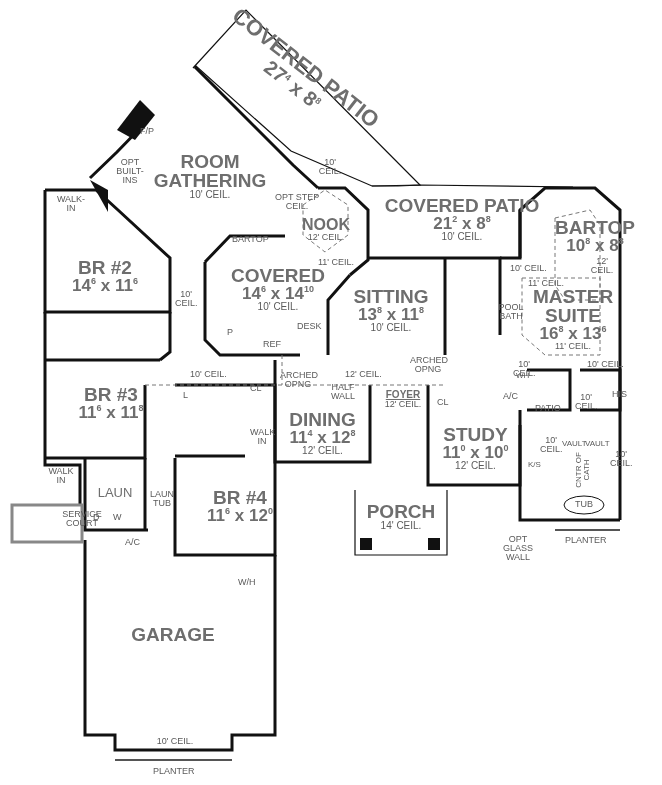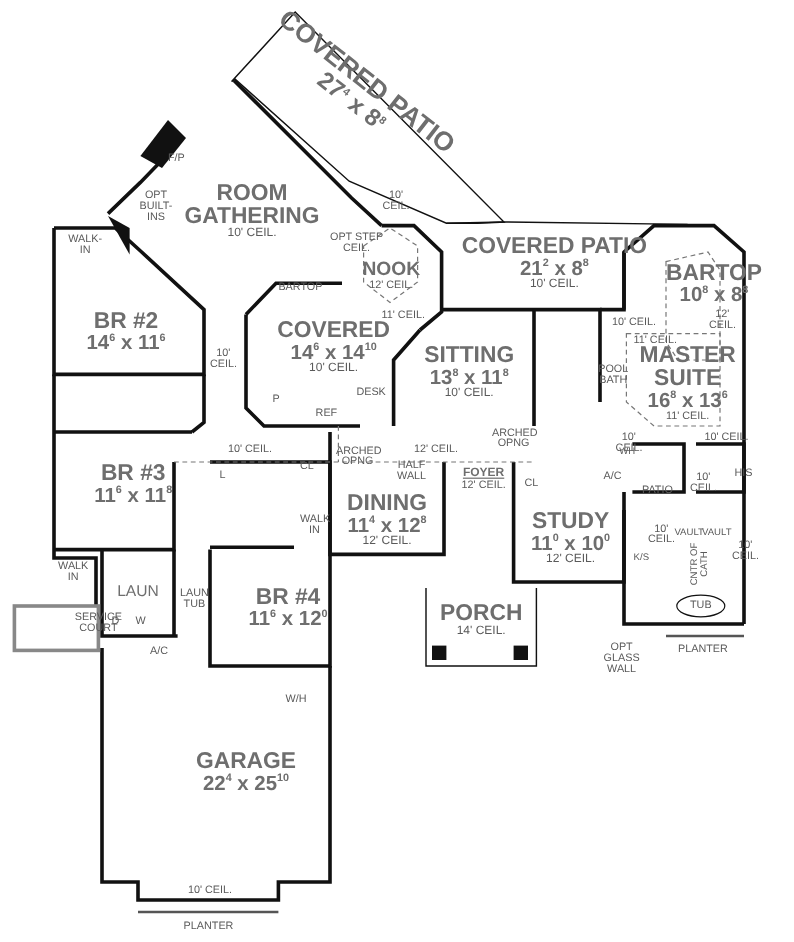--- a/index.html
+++ b/index.html
@@ -178,23 +178,22 @@
   <div class="room-dim"><span>11</span><sup>6</sup> x <span>12</span><sup>0</sup></div>
 </div>
 
 <div class="lbl" style="left:355px;top:502px;width:92px;">
   <div class="room-name">PORCH</div>
   <div class="ceil">14' CEIL.</div>
 </div>
 
 <div class="lbl" style="left:95px;top:486px;width:40px;font-size:13px;">LAUN</div>
 
-<div class="lbl" style="left:85px;top:625px;width:176px;padding-left:32px;">
+<div class="lbl" style="left:85px;top:625px;width:176px;">
   <div class="room-name">GARAGE</div>
-  <div class="room-dim"><span>22</span><sup>4</sup> x <span>25</span><sup>10</sup></div>
 </div>
 <div class="lbl small" style="left:150px;top:737px;width:50px;">10' CEIL.</div>
 
 <div class="lbl small" style="left:14px;top:510px;width:66px;padding-left:35px;">
   <div>SERVICE</div>
   <div>COURT</div>
 </div>
 
 <div class="lbl small" style="left:140px;top:127px;">F/P</div>
 <div class="lbl small" style="left:115px;top:158px;width:30px;">

